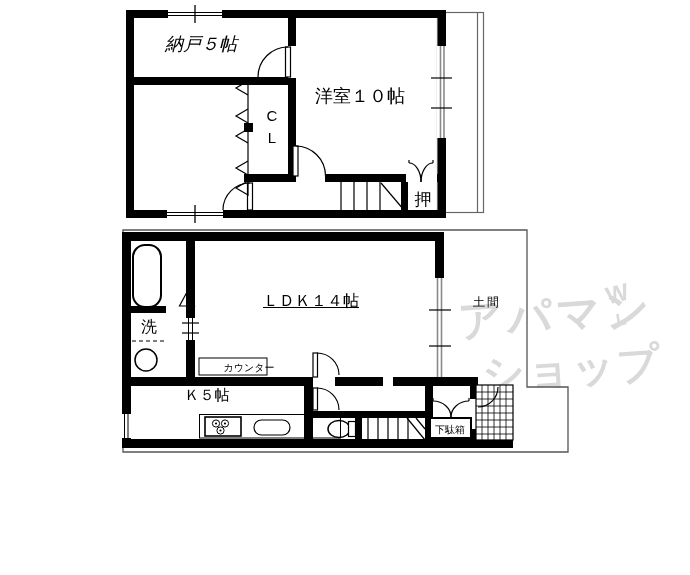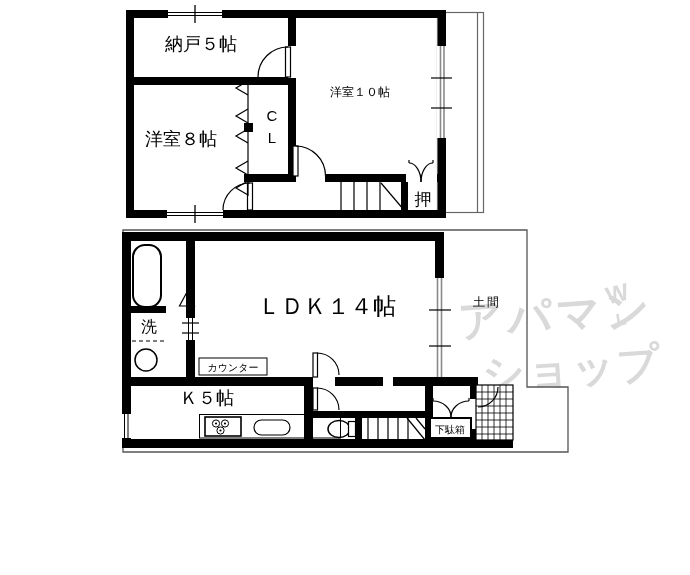--- a/index.html
+++ b/index.html
@@ -8,30 +8,30 @@
     font-family:"Liberation Sans","DejaVu Sans",sans-serif;
   }
   #watermark{position:absolute;left:0;top:0;width:690px;height:575px;z-index:0;}
   .wm-line{position:absolute;font-weight:bold;white-space:nowrap;}
   #wm1{left:458px;top:286px;font-size:44px;letter-spacing:4px;transform:rotate(-4deg);}
   #wm2{left:482px;top:341px;font-size:42px;letter-spacing:2px;transform:rotate(-4deg);}
   #wmW{left:606px;top:280px;font-size:24px;transform:rotate(-14deg);}
   #wmL{left:616px;top:310px;font-size:17px;transform:rotate(-8deg);}
   #plan-svg{position:absolute;left:0;top:0;z-index:1;}
   .label{position:absolute;z-index:2;color:#000;text-align:center;white-space:nowrap;}
-  .lbl-nando{left:160px;top:32px;width:82px;font-size:18px;}
-  .lbl-y10{left:306px;top:84px;width:108px;font-size:12px;}
+  .lbl-nando{left:160px;top:32px;width:82px;font-size:18px;font-style:italic;}
+  .lbl-y10{left:306px;top:84px;width:108px;font-size:18px;}
   .lbl-y8{left:139px;top:127px;width:84px;font-size:18px;}
   .lbl-cl{left:261px;top:105px;width:22px;font-size:15px;line-height:22px;}
   .lbl-oshi{left:408px;top:188px;width:30px;font-size:17px;}
-  .lbl-ldk{left:258px;top:291px;width:122px;font-size:23px;}
+  .lbl-ldk{left:250px;top:291px;width:122px;font-size:16px;text-decoration:underline;}
   .lbl-doma{left:464px;top:294px;width:46px;font-size:12px;letter-spacing:2px;}
   .lbl-sen{left:136px;top:317px;width:26px;font-size:16px;}
-  .lbl-counter{left:199px;top:361px;width:68px;font-size:10px;}
-  .lbl-k5{left:172px;top:386px;width:70px;font-size:18px;}
+  .lbl-counter{left:215px;top:361px;width:68px;font-size:10px;}
+  .lbl-k5{left:172px;top:386px;width:70px;font-size:15px;}
   .lbl-getabako{left:429px;top:423px;width:42px;font-size:10px;text-align:center;}
 </style>
 </head>
 <body>
 
 <div id="stage">
 
   <div id="watermark">
     <div class="wm-line" id="wm1" style="color: rgb(217, 217, 217);">アパマン</div>
     <div class="wm-line" id="wmW" style="color: rgb(217, 217, 217);">W</div>
@@ -229,21 +229,20 @@
         <rect x="476" y="385" width="37" height="55" fill="#fff" stroke="#000" stroke-width="1.2"></rect>
         <path d="M482,385 V440 M488,385 V440 M494,385 V440 M500,385 V440 M506,385 V440
                  M476,392 H513 M476,399 H513 M476,406 H513 M476,413 H513 M476,420 H513 M476,427 H513 M476,434 H513" stroke="#000" stroke-width="0.8" fill="none"></path>
         <path d="M498,387 A20,20 0 0 1 478,407" fill="none" stroke="#000" stroke-width="1.2"></path>
       </g>
     </g>
   </svg>
 
   <div class="label lbl-nando">納戸５帖</div>
   <div class="label lbl-y10">洋室１０帖</div>
-  <div class="label lbl-y8">洋室８帖</div>
   <div class="label lbl-cl"><span>C</span><br><span>L</span></div>
   <div class="label lbl-oshi">押</div>
   <div class="label lbl-ldk">ＬＤＫ１４帖</div>
   <div class="label lbl-doma">土間</div>
   <div class="label lbl-sen">洗</div>
   <div class="label lbl-counter">カウンター</div>
   <div class="label lbl-k5">Ｋ５帖</div>
   <div class="label lbl-getabako">下駄箱</div>
 
 </div>

